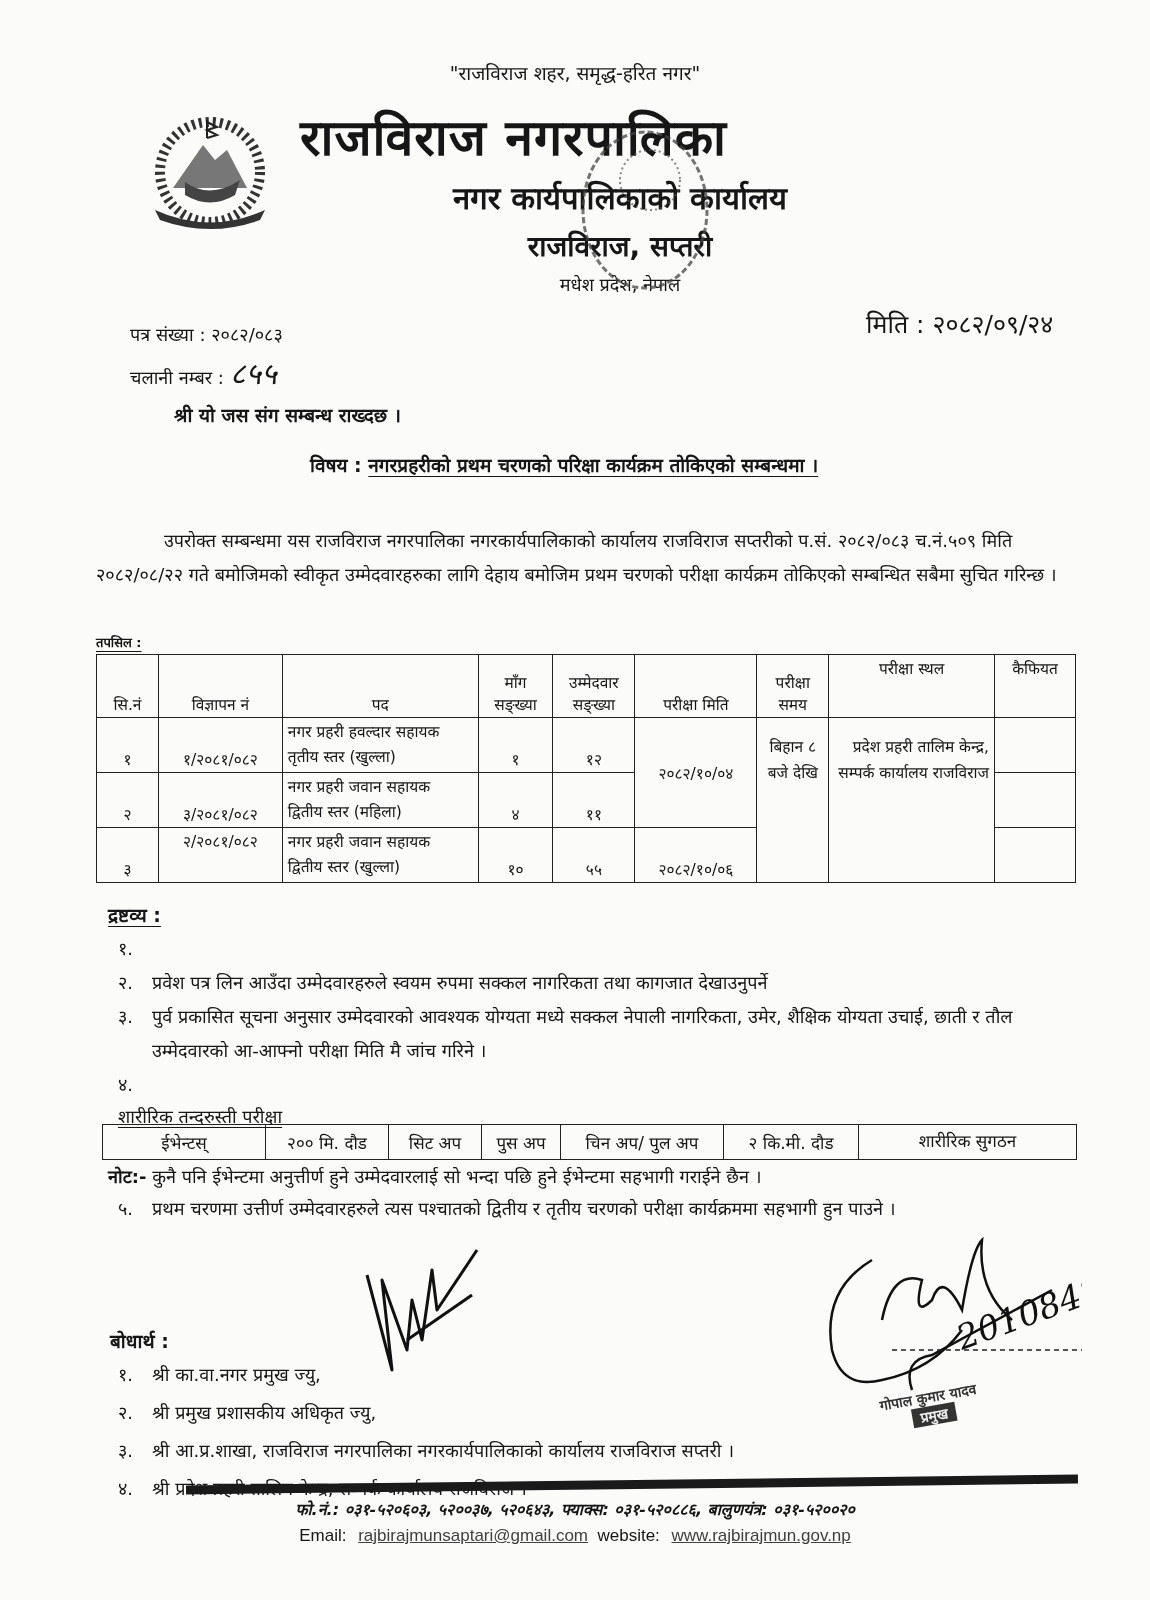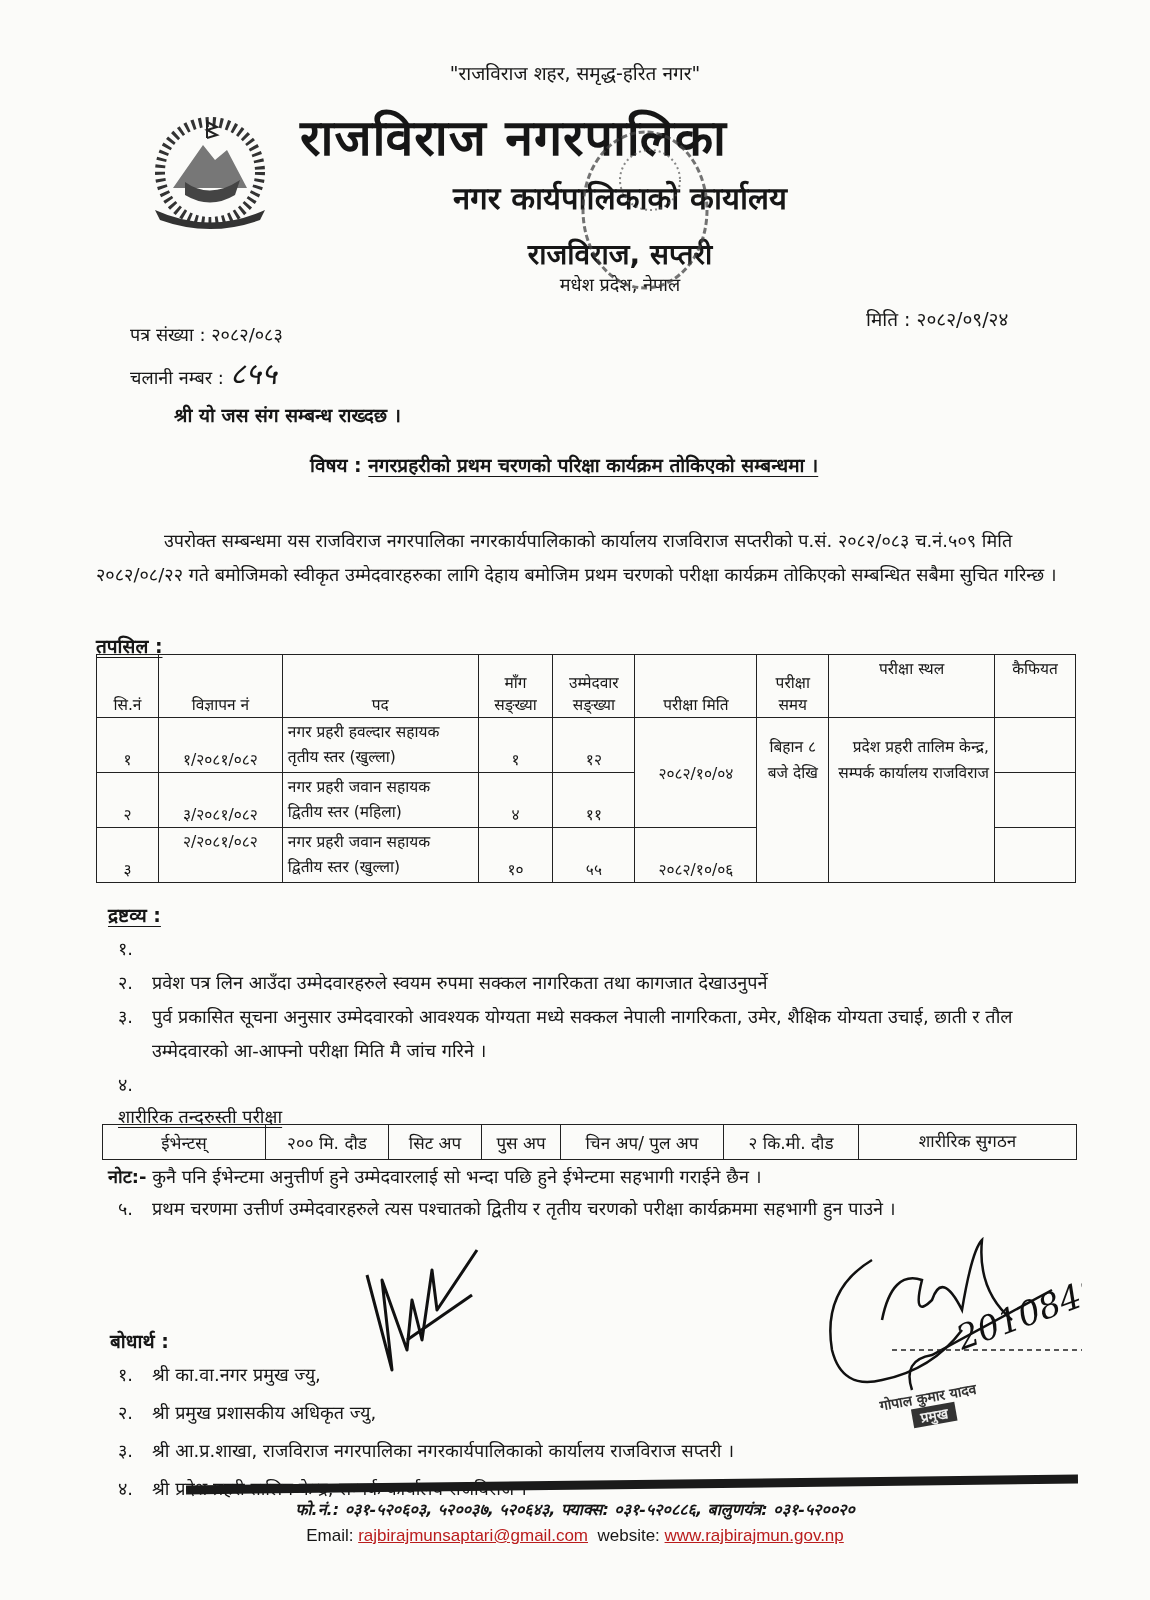--- a/index.html
+++ b/index.html
@@ -7,33 +7,33 @@
     width:1150px; height:1600px; position:relative; overflow:hidden;
     background:#fbfbf9;
     font-family:"DejaVu Sans", sans-serif;
     color:#161616;
   }
   .abs { position:absolute; }
   .slogan { left:0; width:1150px; top:60px; text-align:center; font-size:19px; }
   .emblem { left:135px; top:110px; width:150px; height:125px; }
   .org-title { left:300px; top:102px; width:640px; font-size:50px; font-weight:bold; letter-spacing:1px; }
   .org-office { left:300px; top:176px; width:640px; text-align:center; font-size:31px; font-weight:bold; }
-  .org-city { left:300px; top:234px; width:640px; text-align:center; font-size:28px; font-weight:bold; }
+  .org-city { left:300px; top:226px; width:640px; text-align:center; font-size:28px; font-weight:bold; }
   .org-province { left:300px; top:272px; width:640px; text-align:center; font-size:18px; }
   .stamp { left:540px; top:120px; width:210px; height:180px; }
-  .date { left:866px; top:306px; font-size:19px; }
+  .date { left:866px; top:306px; font-size:25px; }
   .ref { left:130px; top:322px; font-size:18px; }
   .dispatch { left:130px; top:352px; font-size:18px; }
   .dispatch-hand { font-size:30px; font-family:"DejaVu Serif", serif; font-style:italic; margin-left:6px; }
   .addressee { left:174px; top:402px; font-size:19px; font-weight:bold; }
   .subject { left:310px; top:452px; font-size:19px; font-weight:bold; }
   .subject u { text-decoration:underline; text-underline-offset:4px; }
   .para { left:96px; top:524px; width:980px; font-size:18px; line-height:34px; }
   .para .indent { display:inline-block; width:68px; }
-  .details-label { left:96px; top:633px; font-size:19px; font-weight:bold; text-decoration:underline; text-underline-offset:4px; }
+  .details-label { left:96px; top:633px; font-size:13px; font-weight:bold; text-decoration:underline; text-underline-offset:4px; }
 
   table.schedule {
     position:absolute; left:96px; top:654px; width:980px;
     border-collapse:collapse; font-size:15.5px;
   }
   table.schedule th, table.schedule td { border:1.5px solid #222; padding:2px 5px; }
   table.schedule th { font-weight:normal; text-align:center; vertical-align:bottom; height:58px; }
   table.schedule td { height:50px; vertical-align:bottom; text-align:center; }
   table.schedule td.post { text-align:left; line-height:25px; vertical-align:middle; }
   table.schedule td.venue { text-align:right; vertical-align:top; padding-top:16px; line-height:26px; }
@@ -57,21 +57,21 @@
   .sig1 { left:352px; top:1240px; width:130px; height:140px; }
   .sig2 { left:812px; top:1230px; width:270px; height:200px; }
   .cc-label { left:110px; top:1328px; font-size:19px; font-weight:bold; }
   .cc-list { left:118px; top:1356px; font-size:18px; line-height:38px; }
   .cc-item { display:flex; }
   .cc-num { width:34px; flex:none; }
   .signer-stamp { left:880px; top:1380px; width:180px; font-size:14px; font-weight:bold; transform:rotate(-10deg); color:#333; }
   .rule { left:186px; top:1480px; width:892px; height:9px; background:#1a1a1a; transform:rotate(-0.7deg); }
   .footer-phone { left:0; width:1150px; top:1498px; text-align:center; font-size:16px; font-style:italic; font-weight:bold; }
   .footer-web { left:0; width:1150px; top:1526px; text-align:center; font-size:17px; font-family:"Liberation Sans", sans-serif; }
-  .footer-web a { color:#b91c1c; text-decoration:underline; }
+  .footer-web a { color:#404040; text-decoration:underline;margin-left:7px; }
 </style>
 </head>
 <body>
 
 <div class="abs slogan">"राजविराज शहर, समृद्ध-हरित नगर"</div>
 
 <svg class="abs emblem" viewBox="0 0 150 125">
   <circle cx="75" cy="62" r="50" fill="none" stroke="#333" stroke-width="10" stroke-dasharray="3 4"></circle>
   <path d="M38 78 L68 35 L80 50 L92 40 L112 78 Z" fill="#777"></path>
   <path d="M50 72 Q75 90 105 70 L100 85 Q75 100 50 85 Z" fill="#444"></path>

